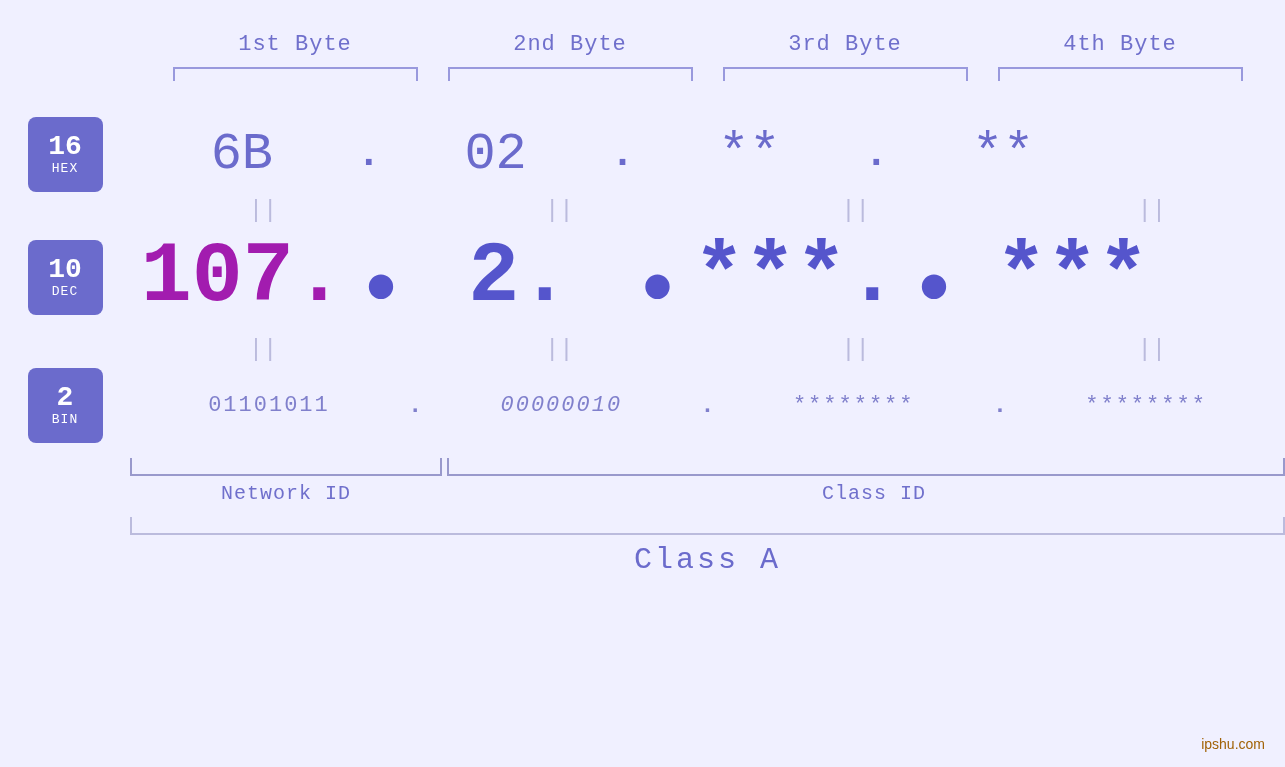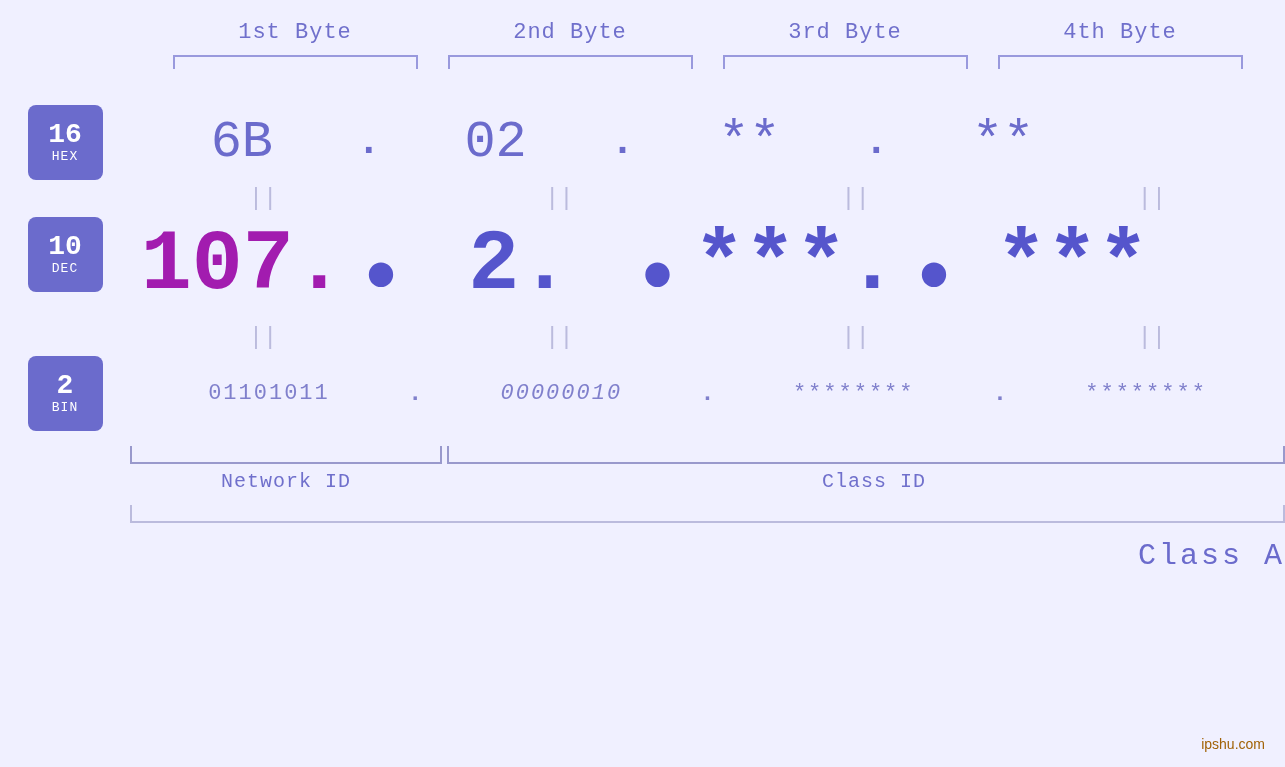--- a/index.html
+++ b/index.html
@@ -13,21 +13,21 @@
       position: relative;
     }
 
     .container {
       width: 1285px;
       height: 767px;
       position: relative;
       display: flex;
       flex-direction: column;
       align-items: center;
-      padding-top: 20px;
+      padding-top: 32px;
     }
 
     
     .byte-headers {
       display: flex;
       width: 1100px;
       margin-left: 130px;
       margin-bottom: 10px;
     }
 
@@ -169,21 +169,21 @@
         <div style="flex:1; text-align:center; color:#bbbbdd; font-size:24px; font-family:'Courier New';">||</div>
         <div style="width:30px;"></div>
         <div style="flex:1; text-align:center; color:#bbbbdd; font-size:24px; font-family:'Courier New';">||</div>
         <div style="width:30px;"></div>
         <div style="flex:1; text-align:center; color:#bbbbdd; font-size:24px; font-family:'Courier New';">||</div>
         <div style="width:30px;"></div>
         <div style="flex:1; text-align:center; color:#bbbbdd; font-size:24px; font-family:'Courier New';">||</div>
       </div>
     </div>
 
-    <div style="display:flex; align-items:flex-start; width:1185px; margin-bottom:5px;">
+    <div style="display:flex; align-items:center; width:1185px; margin-bottom:5px;">
       <div style="width:130px; display:flex; justify-content:center;">
         <div class="base-badge">
           <span class="base-number">10</span>
           <span class="base-label">DEC</span>
         </div>
       </div>
       <div style="flex:1; display:flex; align-items:baseline; justify-content:space-around;">
         <div style="flex:1; text-align:center;">
           <span style="font-size:85px; font-weight:bold; color:#a21caf; font-family:'Courier New';">107.</span>
         </div>
@@ -258,21 +258,21 @@
             <span style="color:#7070cc; font-size:20px; font-family:'Courier New'; letter-spacing:1px;">Network ID</span>
           </div>
           <div style="width:5px;"></div>
           <div style="flex:1; text-align:center;">
             <span style="color:#7070cc; font-size:20px; font-family:'Courier New'; letter-spacing:1px;">Class ID</span>
           </div>
         </div>
 
         <div style="width:100%; height:18px; border-bottom:2px solid #bbbbdd; border-left:2px solid #bbbbdd; border-right:2px solid #bbbbdd; margin-top:12px;"></div>
 
-        <div style="text-align:right; margin-top:16px;">
+        <div style="text-align:center; margin-top:8px;">
           <span style="color:#6b6bcc; font-size:30px; font-family:'Courier New'; letter-spacing:3px;">Class A</span>
         </div>
       </div>
     </div>
 
   </div>
 
   <div class="watermark">ipshu.com</div>
 
 </div>

